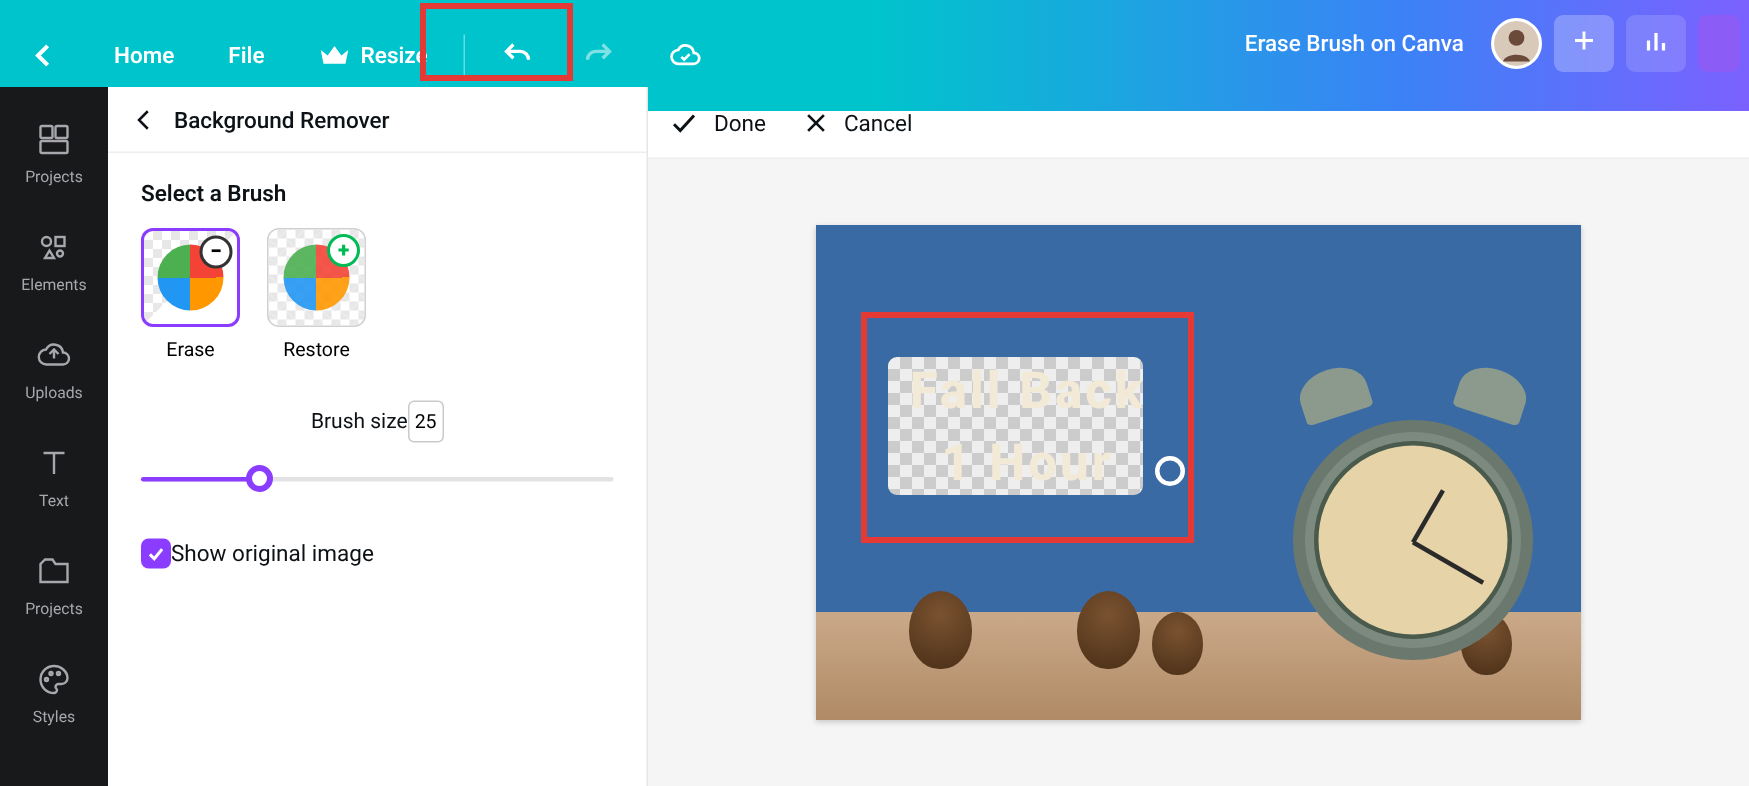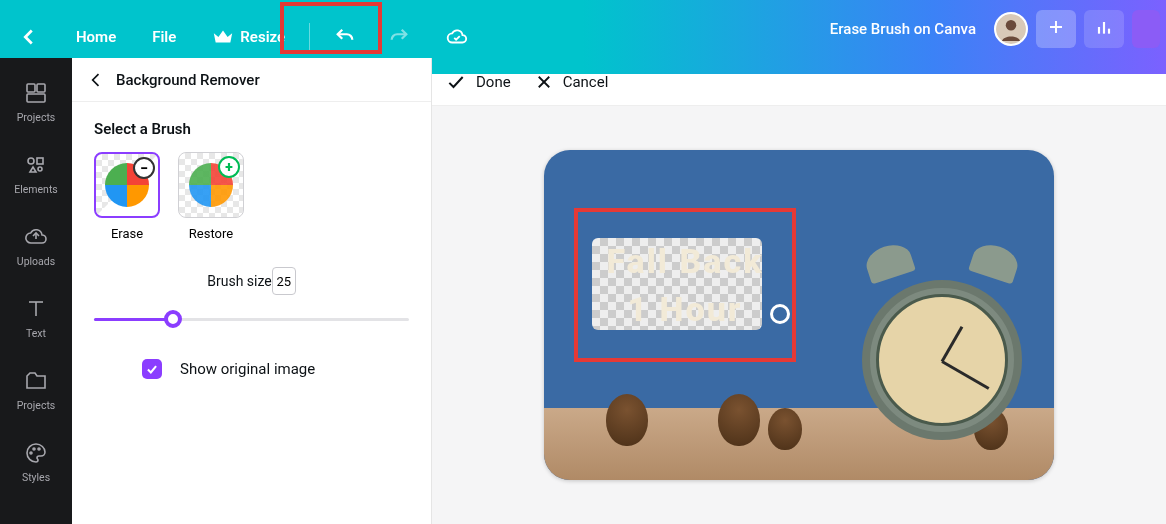--- a/index.html
+++ b/index.html
@@ -54,31 +54,31 @@
   .brush-caption { font-size:13px; color:#000000; }
 
   .brush-size-row { margin-top:26px; display:flex; align-items:center; justify-content:center; }
   .brush-size-label { font-size:14px; color:#0d1216; }
   .size-input { width:24px; height:28px; border:1px solid #c9c9ce; border-radius:4px; text-align:center; font-size:13px; }
   .slider { margin-top:12px; position:relative; height:24px; }
   .slider-track { position:absolute; left:0; right:0; top:11px; height:3px; background:#e3e3e6; border-radius:2px; }
   .slider-fill { position:absolute; left:0; top:11px; height:3px; background:#8b3dff; border-radius:2px; width:25%; }
   .slider-thumb { position:absolute; top:3px; left:25%; transform:translateX(-50%); width:18px; height:18px; border-radius:50%; background:#fff; border:4px solid #8b3dff; }
 
-  .check-row { margin-top:28px; display:flex; align-items:center; gap:18px;margin-left:48px; }
+  .check-row { margin-top:28px; display:flex; align-items:center; gap:0; }
   .checkbox { width:20px; height:20px; border-radius:5px; background:#8b3dff; display:flex; align-items:center; justify-content:center; }
   .check-label { font-size:15px; color:#0d1216; }
 
   
   .actionbar { position:absolute; left:432px; top:58px; right:0; height:48px; display:flex; align-items:center; gap:24px; padding-left:14px; border-bottom:1px solid #eee; }
   .ab-btn { display:flex; align-items:center; gap:10px; font-size:15px; color:#0d1216; cursor:pointer; }
 
   
   .canvas-area { position:absolute; left:432px; top:106px; right:0; bottom:0; background:#f5f5f6; display:flex; align-items:center; justify-content:center; }
-  .design { width:510px; height:330px; background:#3a6aa4; position:relative; overflow:hidden; box-shadow:0 1px 4px rgba(0,0,0,.2);border-radius:26px; }
+  .design { width:510px; height:330px; background:#3a6aa4; position:relative; overflow:hidden; box-shadow:0 1px 4px rgba(0,0,0,.2); }
   .wood { position:absolute; left:0; right:0; bottom:0; height:72px; background:linear-gradient(#caa989,#b08a66); }
   .pinecone { position:absolute; bottom:34px; width:42px; height:52px; background:radial-gradient(circle at 50% 30%, #7a5230, #4a2f17); border-radius:50% 50% 48% 48%; }
   .pc1{ left:62px } .pc2{ left:174px } .pc3{ left:224px; width:34px; height:42px; bottom:30px } .pc4{ left:430px; bottom:30px; width:34px; height:42px }
   .clock { position:absolute; right:22px; bottom:30px; width:180px; height:210px; }
   .clock-body { position:absolute; left:10px; top:40px; width:160px; height:160px; border-radius:50%; background:#7d8a7f; border:8px solid #6b786d; }
   .clock-face { position:absolute; left:24px; top:54px; width:132px; height:132px; border-radius:50%; background:#e6d4a8; border:3px solid #4a5a4c; }
   .bell-l,.bell-r{ position:absolute; top:6px; width:46px; height:32px; background:#8b9a8d; border-radius:60% 60% 10% 10%; }
   .bell-l{ left:14px; transform:rotate(-18deg);} .bell-r{ right:14px; transform:rotate(18deg);}
   .clock-hand { position:absolute; left:50%; top:50%; background:#2a2a2a; transform-origin:left center; height:3px; }
   .hand-h{ width:40px; transform:rotate(-60deg);} .hand-m{ width:54px; transform:rotate(30deg);} 

